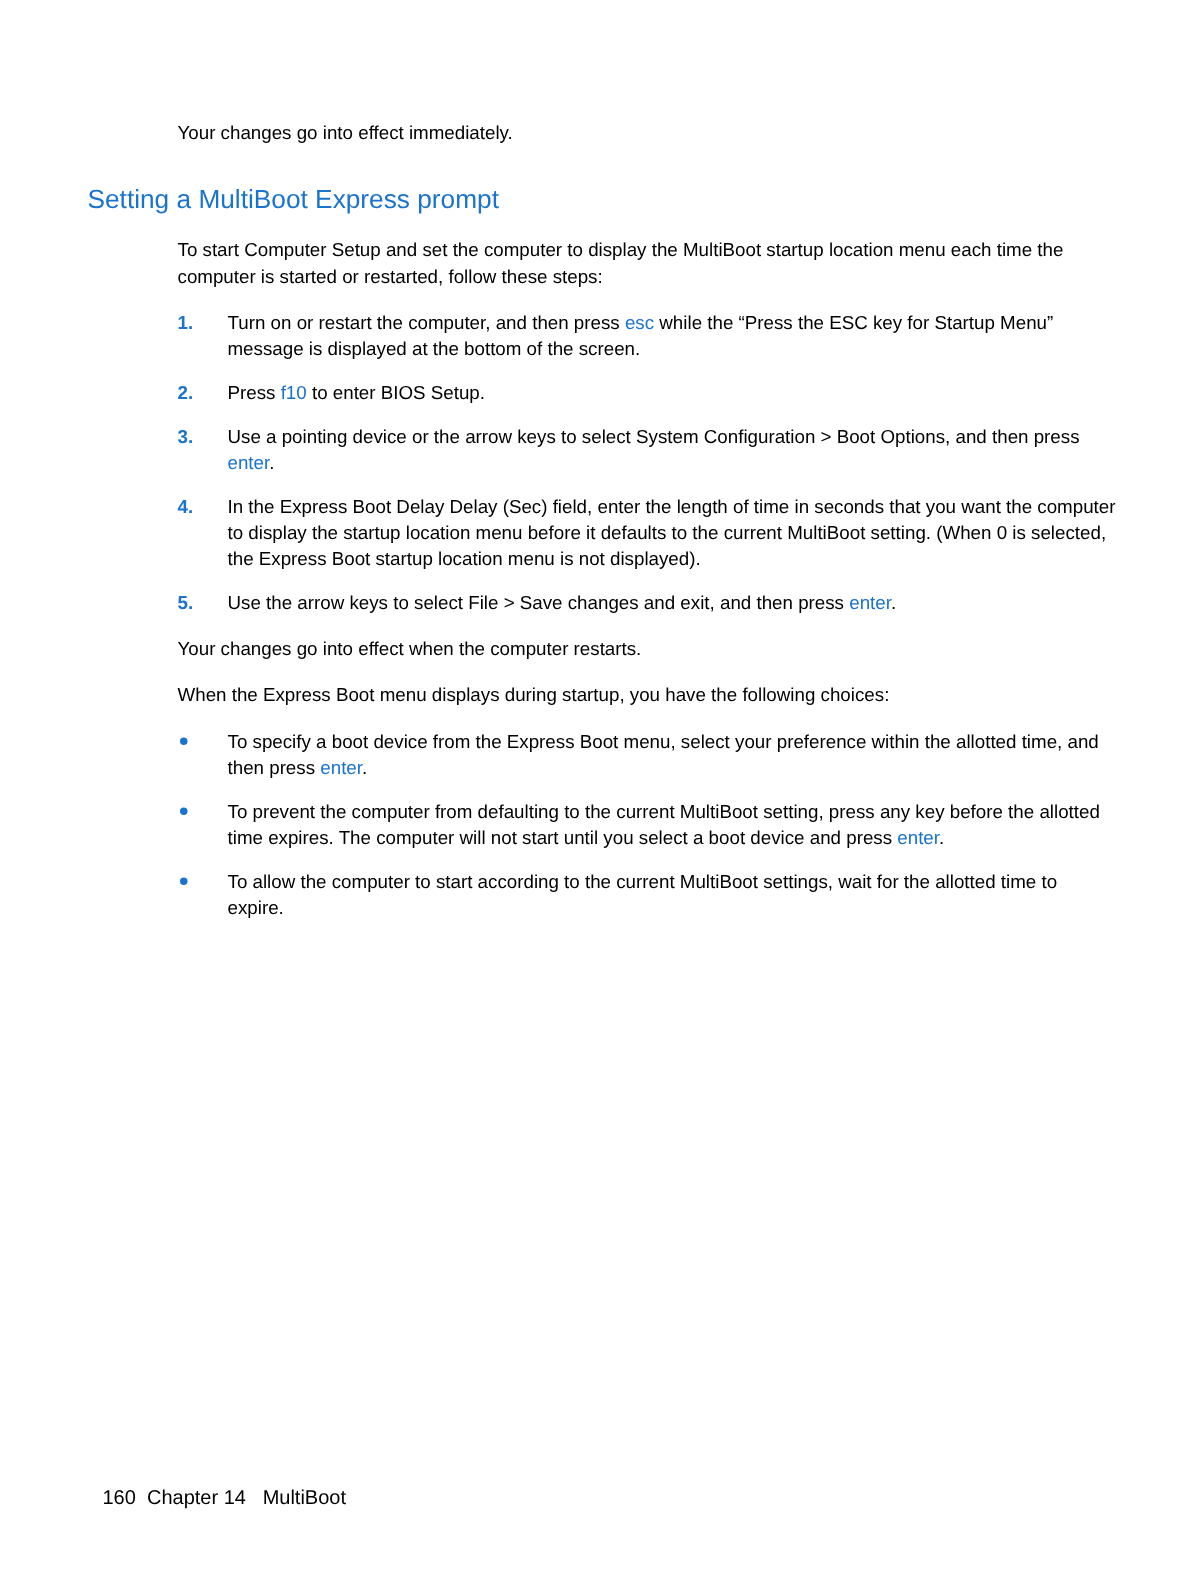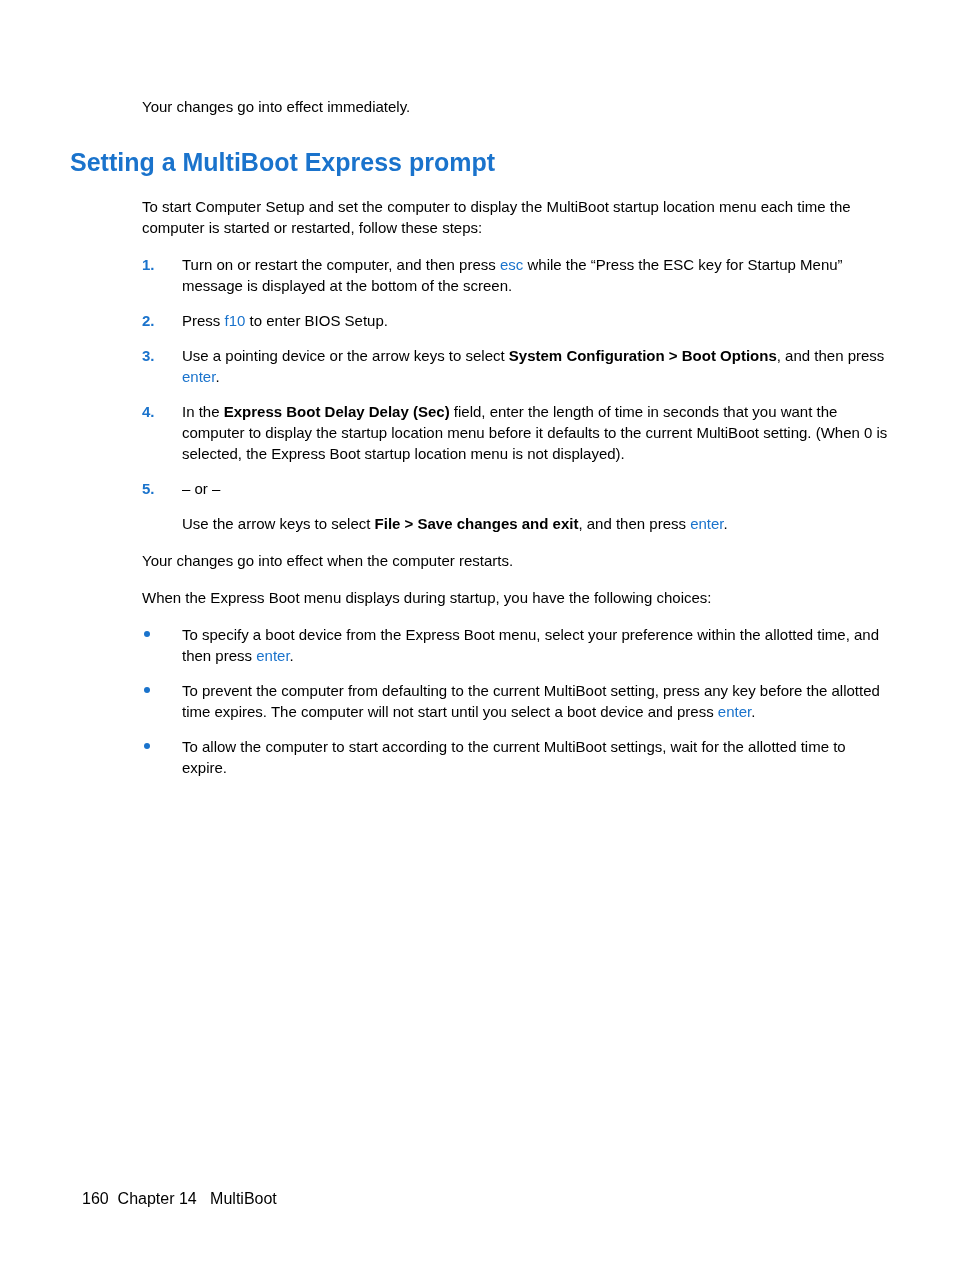--- a/index.html
+++ b/index.html
@@ -15,22 +15,22 @@
   }
   .page {
     padding: 96px 60px 0 70px;
   }
   .intro-line {
     margin-left: 72px;
     margin-bottom: 28px;
   }
   h2.section {
     color: #1a73cc;
-    font-size: 25px;
-    font-weight: bold;
+    font-size: 21px;
+    font-weight: normal;
     margin-bottom: 16px;
   }
   .body-text {
     margin-left: 72px;
     margin-bottom: 16px;
   }
   ol.steps {
     list-style: none;
     margin-left: 72px;
     margin-bottom: 16px;
@@ -64,21 +64,21 @@
     content: "";
     position: absolute;
     left: 2px;
     top: 7px;
     width: 6px;
     height: 6px;
     border-radius: 50%;
     background: #1a73cc;
   }
   .key { color: #1a73cc; }
-  .bold { font-weight: bold; }
+  .bold { font-weight: normal; }
   .footer {
     position: absolute;
     left: 82px;
     bottom: 60px;
     font-size: 16px;
     margin-top: 40px;
   }
 </style>
 </head>
 <body>
@@ -103,21 +103,20 @@
     <li>
       <span class="num">3.</span>
       <span><span>Use a pointing device or the arrow keys to select </span><span class="bold">System Configuration &gt; Boot Options</span><span>, and then press </span><span class="key">enter</span><span>.</span></span>
     </li>
     <li>
       <span class="num">4.</span>
       <span><span>In the </span><span class="bold">Express Boot Delay Delay (Sec)</span><span> field, enter the length of time in seconds that you want the computer to display the startup location menu before it defaults to the current MultiBoot setting. (When 0 is selected, the Express Boot startup location menu is not displayed).</span></span>
     </li>
     <li>
       <span class="num">5.</span>
-      <div class="sub">– or –</div>
       <div class="sub"><span>Use the arrow keys to select </span><span class="bold">File &gt; Save changes and exit</span><span>, and then press </span><span class="key">enter</span><span>.</span></div>
     </li>
   </ol>
 
   <p class="body-text">Your changes go into effect when the computer restarts.</p>
 
 
   <p class="body-text">When the Express Boot menu displays during startup, you have the following choices:</p>
 
   <ul class="bullets">

